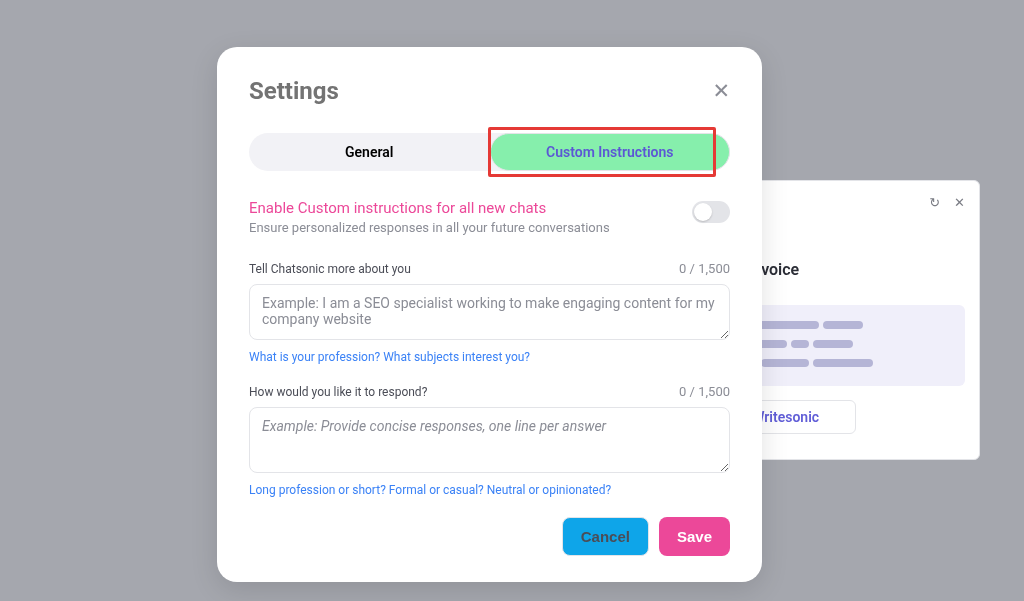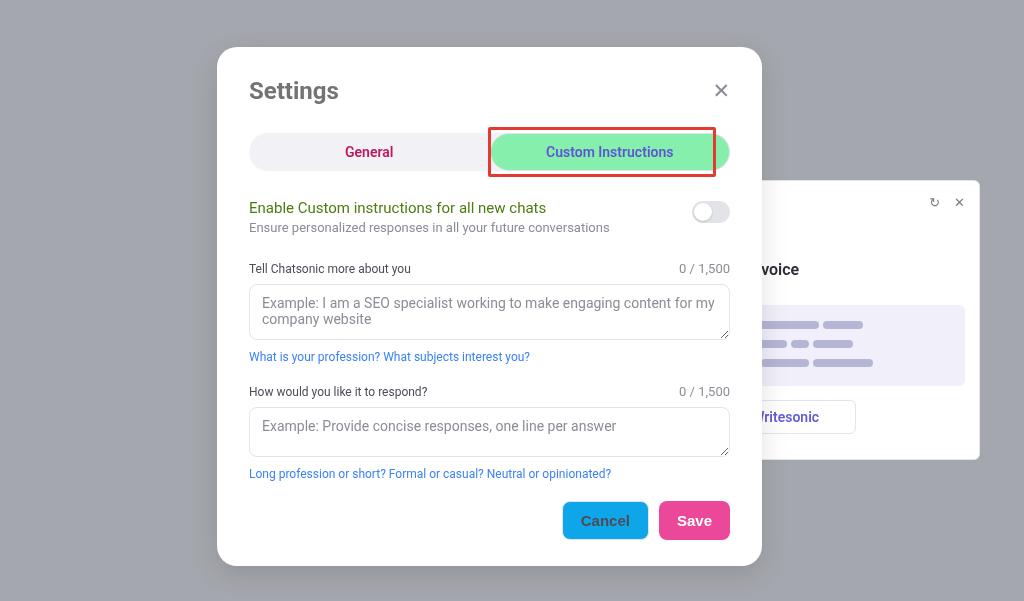--- a/index.html
+++ b/index.html
@@ -123,21 +123,21 @@
       flex: 1;
       display: flex;
       align-items: center;
       justify-content: center;
       font-size: 14px;
       font-weight: 600;
       border-radius: 22px;
       cursor: pointer;
     }
     .tab-general {
-      color: #be185d;
+      color: #000000;
     }
     .tab-ci-wrap {
       position: relative;
       flex: 1;
       display: flex;
     }
     .tab-ci {
       flex: 1;
       background: #86efac;
       border: 1px solid #e3e4e8;
@@ -166,21 +166,21 @@
       justify-content: space-between;
       align-items: flex-start;
       margin-bottom: 26px;
     }
     .toggle-text {
       flex: 1;
     }
     .toggle-title {
       font-size: 15px;
       font-weight: 400;
-      color: #4d7c0f;
+      color: #ec4899;
       margin-bottom: 3px;
     }
     .toggle-sub {
       font-size: 13px;
       color: #8b8d96;
     }
     .toggle {
       width: 38px;
       height: 22px;
       background: #e3e4e8;
@@ -226,21 +226,21 @@
       font-size: 14px;
       color: #2b2d36;
       font-family: inherit;
       resize: vertical;
       background: #fff;
     }
     .field-textarea::placeholder {
       color: #8b8d96;
     }
     .ta1 { height: 56px; }
-    .ta2 { height: 50px; }
+    .ta2 { height: 66px; font-style: italic; }
     .field-hint {
       font-size: 12px;
       color: #3b82f6;
       margin-top: 6px;
     }
     
     .modal-footer {
       display: flex;
       justify-content: flex-end;
       gap: 10px;

